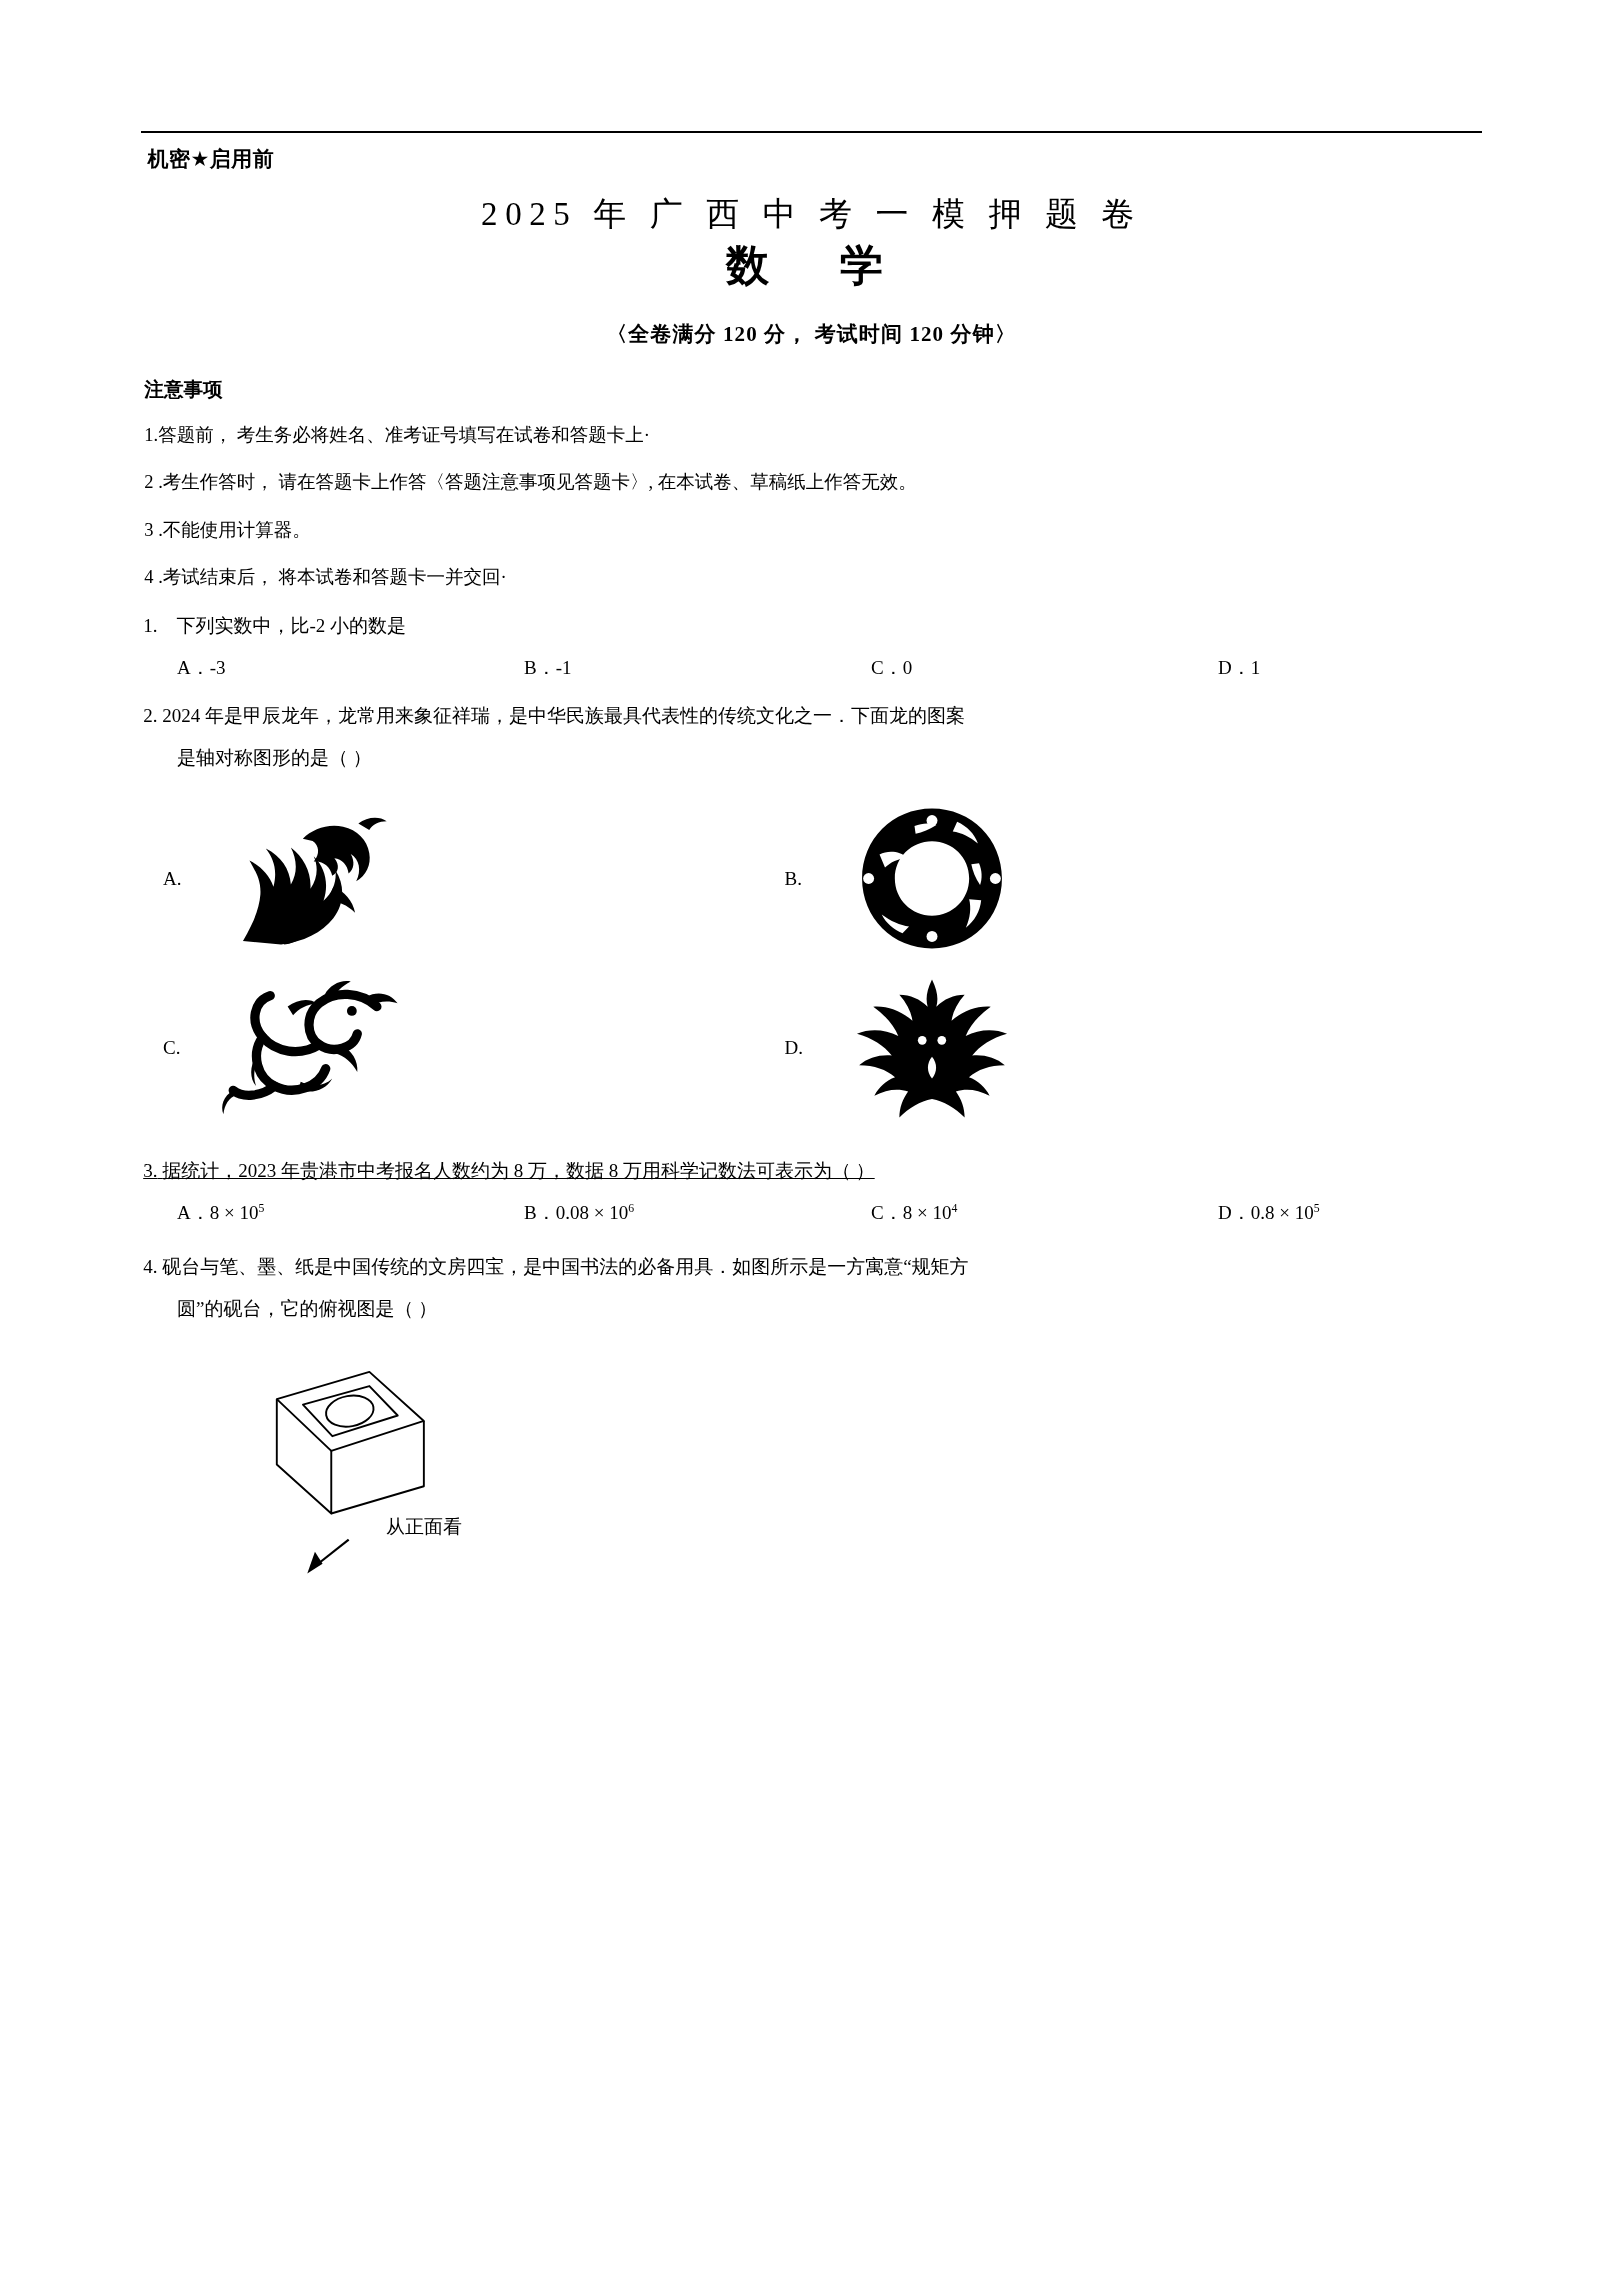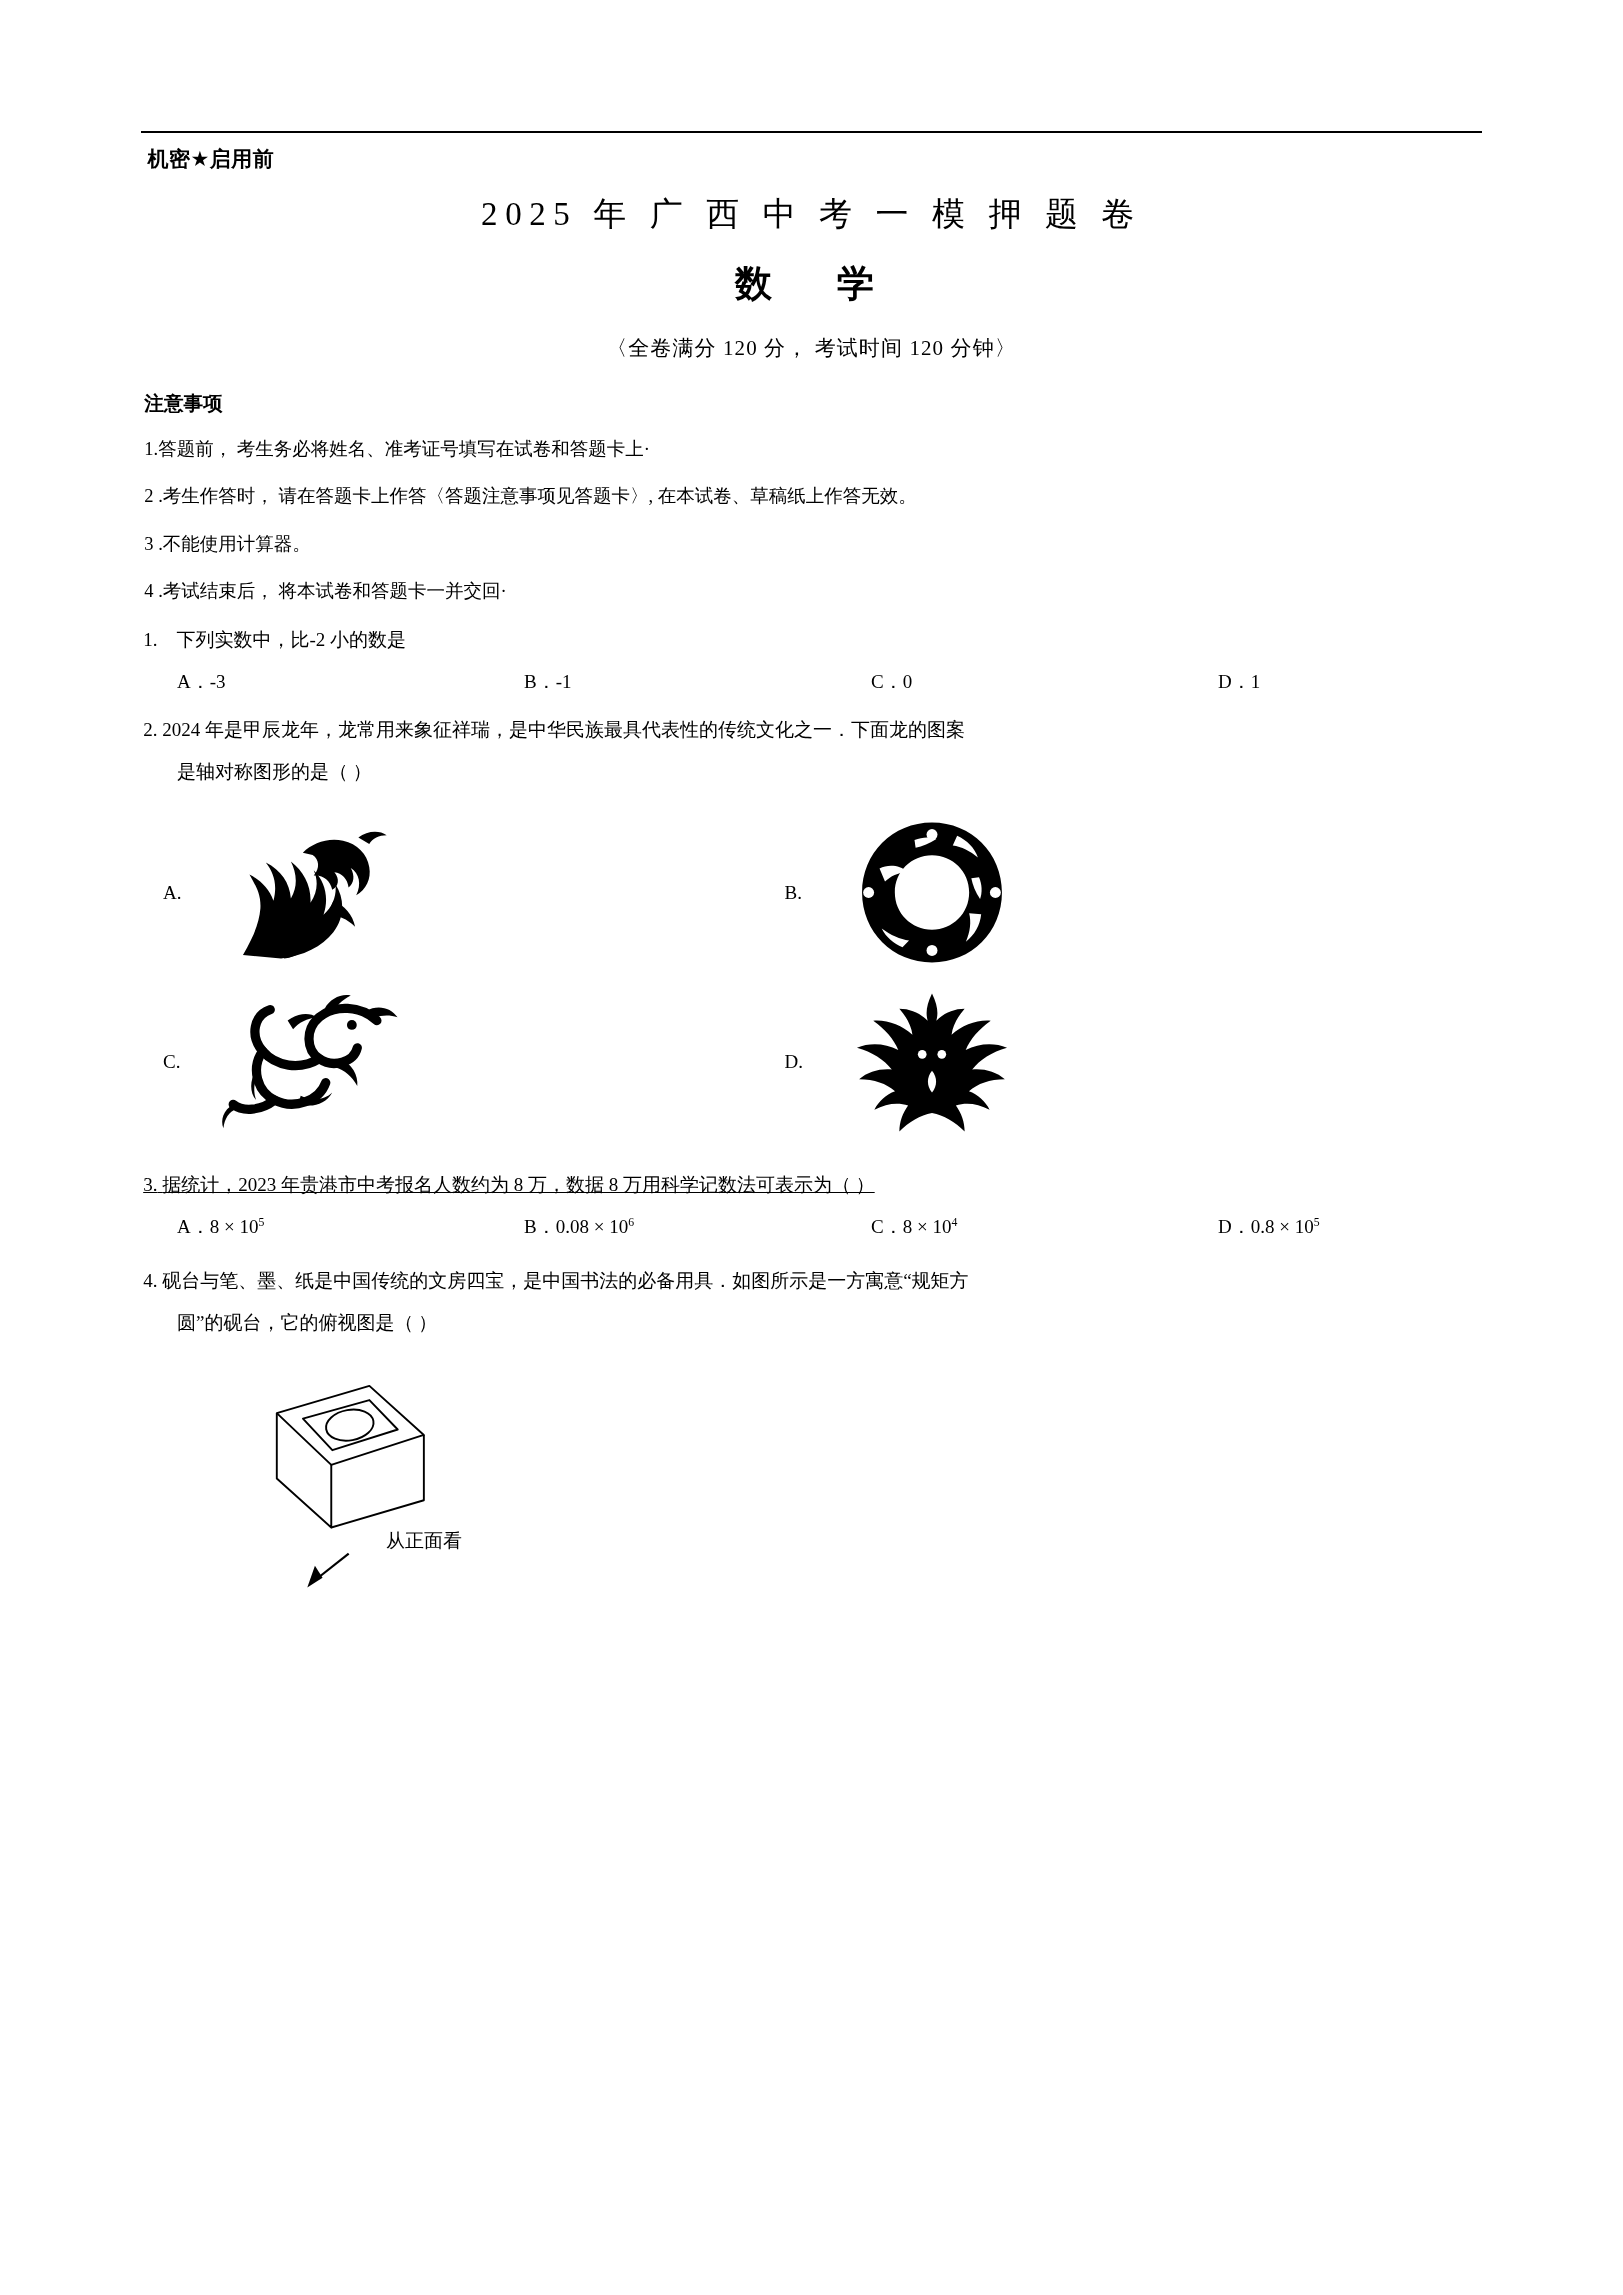--- a/index.html
+++ b/index.html
@@ -39,31 +39,31 @@
   }
   .doc-title {
     text-align: center;
     font-size: 33px;
     letter-spacing: 7.6px;
     margin-top: 18.5px;
     font-family: "Liberation Serif", "DejaVu Serif", serif;
   }
   .subject {
     text-align: center;
-    font-size: 37px;
+    font-size: 43px;
     font-weight: bold;
     letter-spacing: 14px;
-    margin-top: 22px;
     font-family: Liberation Serif, serif;
   }
   .exam-meta {
     text-align: center;
     font-size: 21px;
     margin-top: 25px;
     letter-spacing: 1.1px;
+    font-weight: bold;
   }
   .notice-head {
     font-family: "Liberation Sans", "DejaVu Sans", sans-serif;
     font-weight: bold;
     font-size: 19.6px;
     margin-top: 28px;
     margin-left: 3.3px;
   }
   .notice-item {
     font-size: 18.5px;

